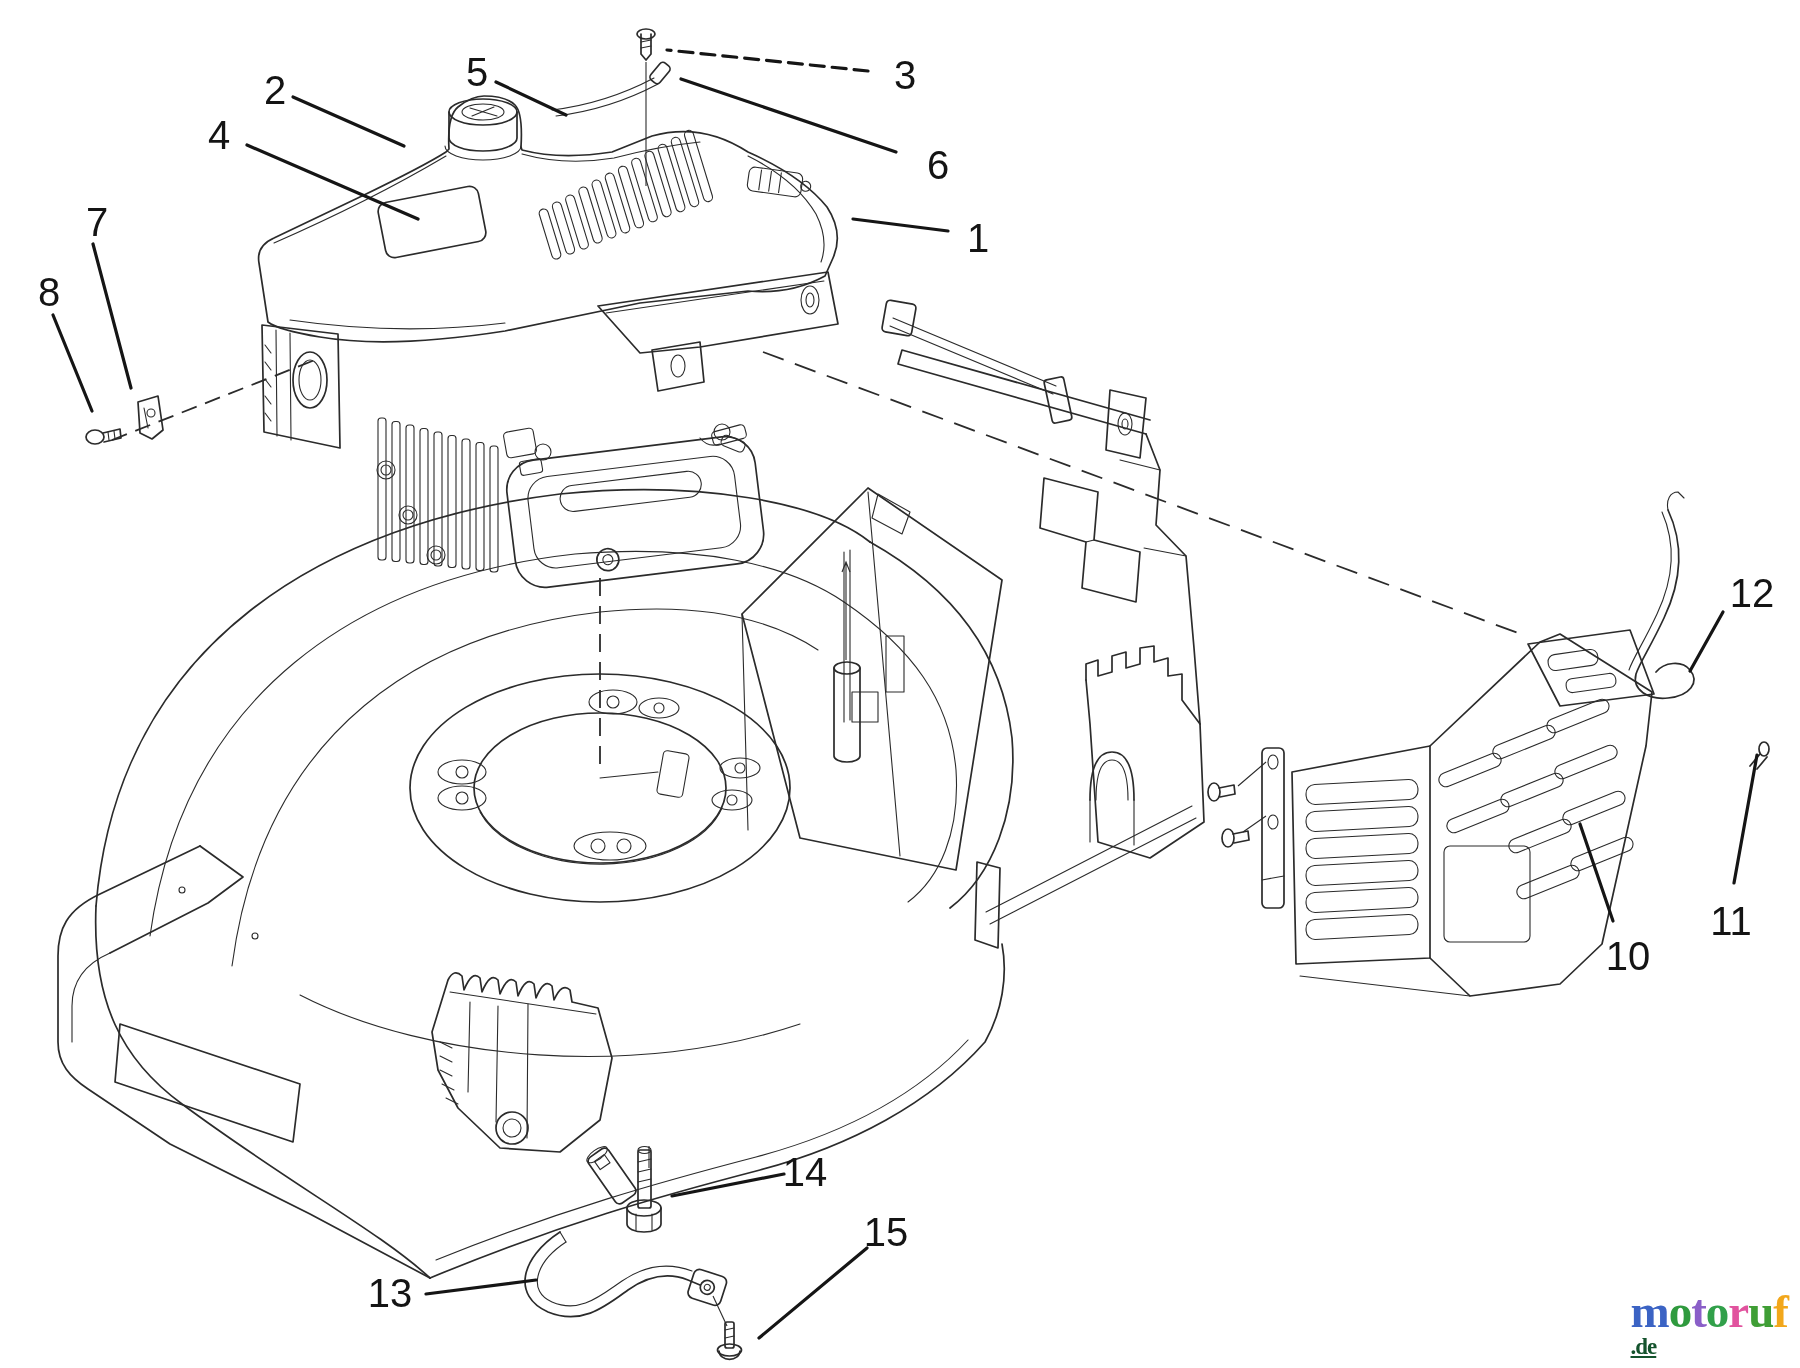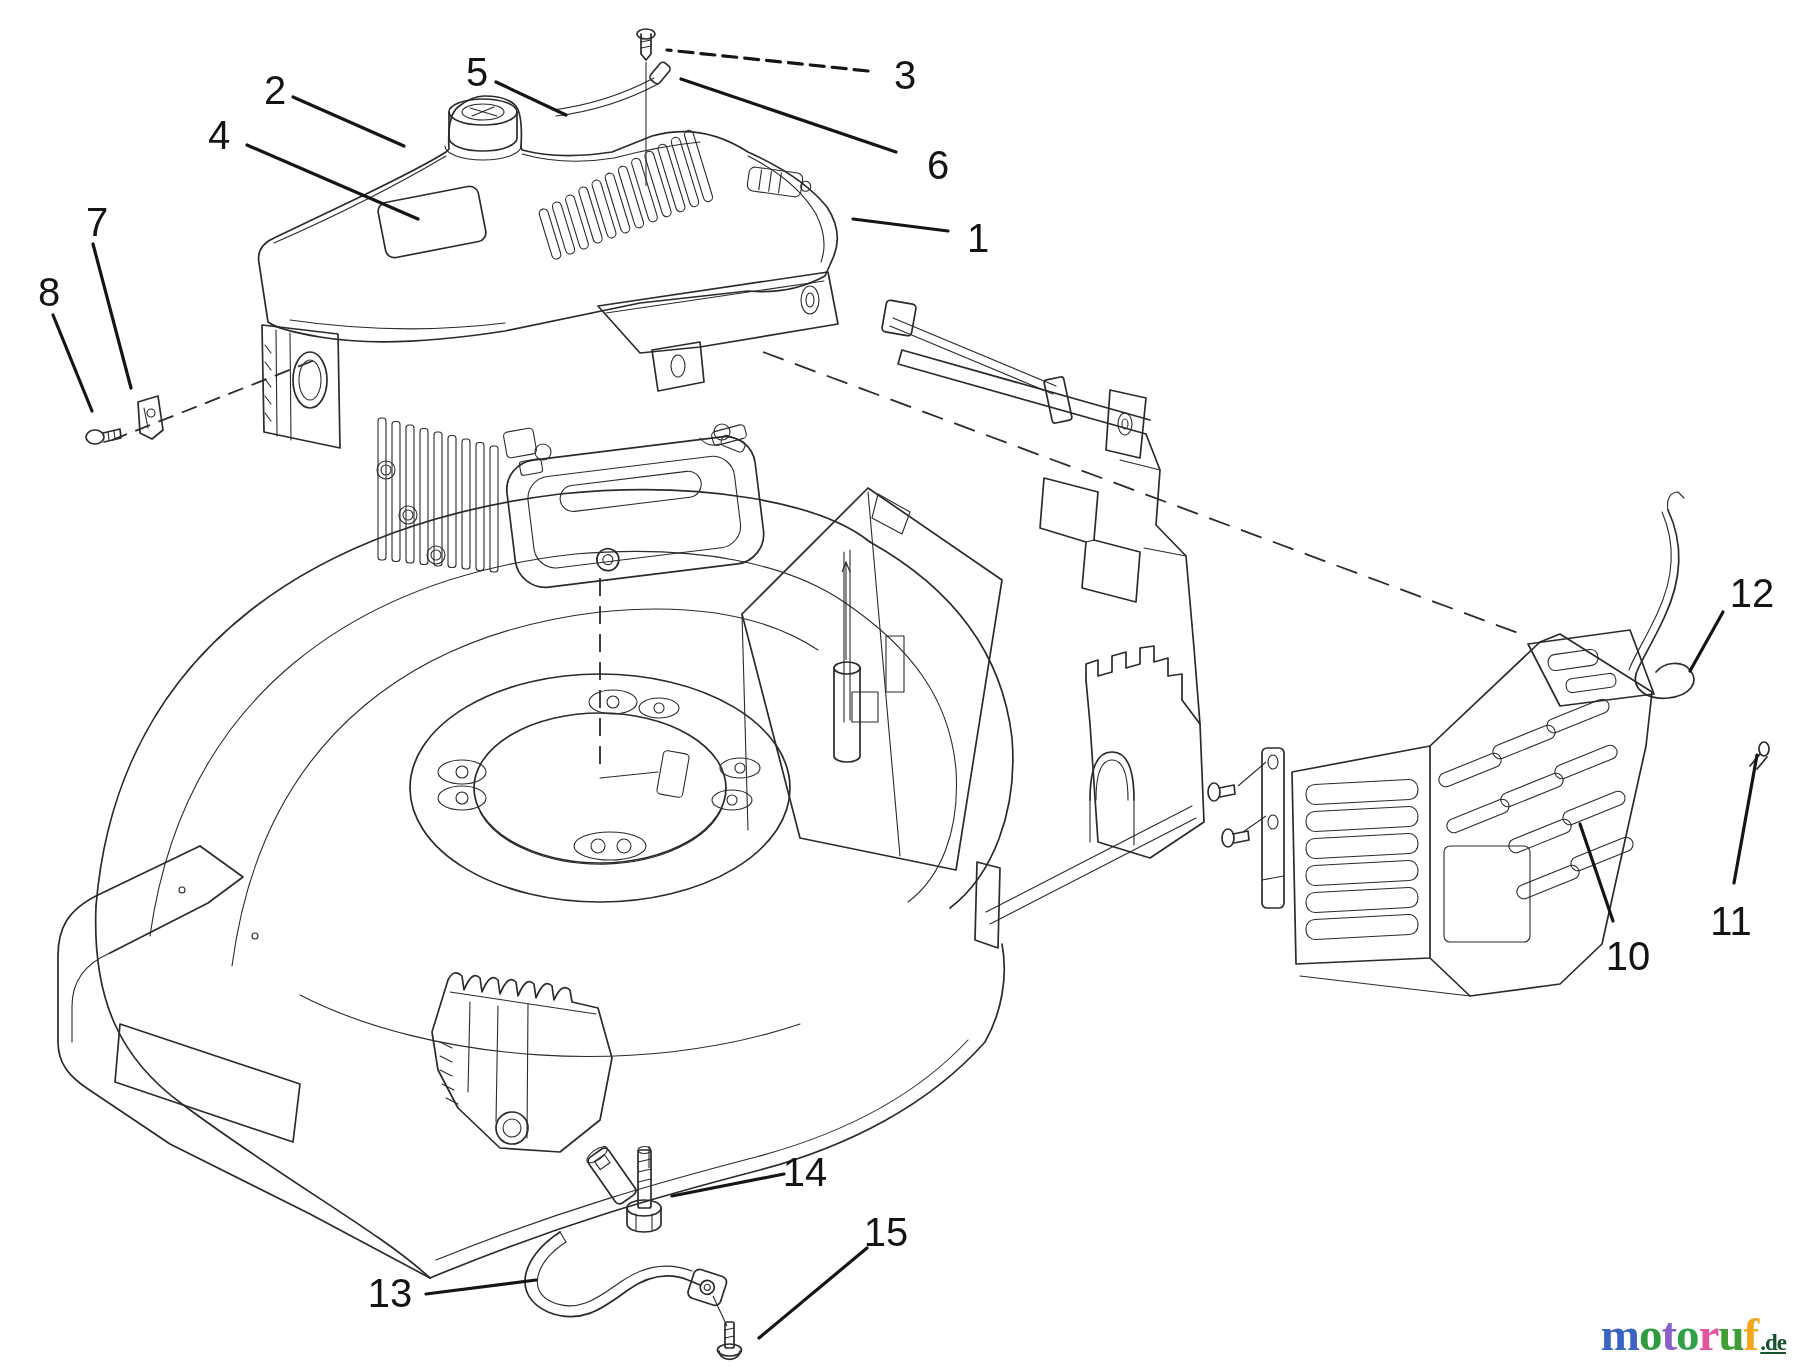--- a/index.html
+++ b/index.html
@@ -15,21 +15,21 @@
   }
   .part  { stroke:var(--line); stroke-width:1.7; fill:none; stroke-linecap:round; stroke-linejoin:round; }
   .fine  { stroke:var(--line); stroke-width:1.1; fill:none; stroke-linecap:round; stroke-linejoin:round; }
   .leader{ stroke:#151515; stroke-width:3.2; fill:none; stroke-linecap:round; }
   .thin  { stroke:var(--line); stroke-width:1.1; fill:none; }
   .dash  { stroke:var(--line); stroke-width:1.8; fill:none; }
   .logo {
     position:absolute; right:14px; bottom:10px;
     display:flex; align-items:baseline;
     font-family:"Liberation Serif", serif; font-weight:bold;
-    font-size:47px; letter-spacing:-1px; text-decoration:none; line-height:1;
+    font-size:47px; letter-spacing:-1px; text-decoration:none; line-height:1;flex-direction:column;
   }
   .logo .suffix { font-size:23px; font-weight:bold; margin-left:2px; }
 </style>
 </head>
 <body>
 
 <div class="stage">
 
 <svg width="1800" height="1368" viewBox="0 0 1800 1368" xmlns="http://www.w3.org/2000/svg">
 

